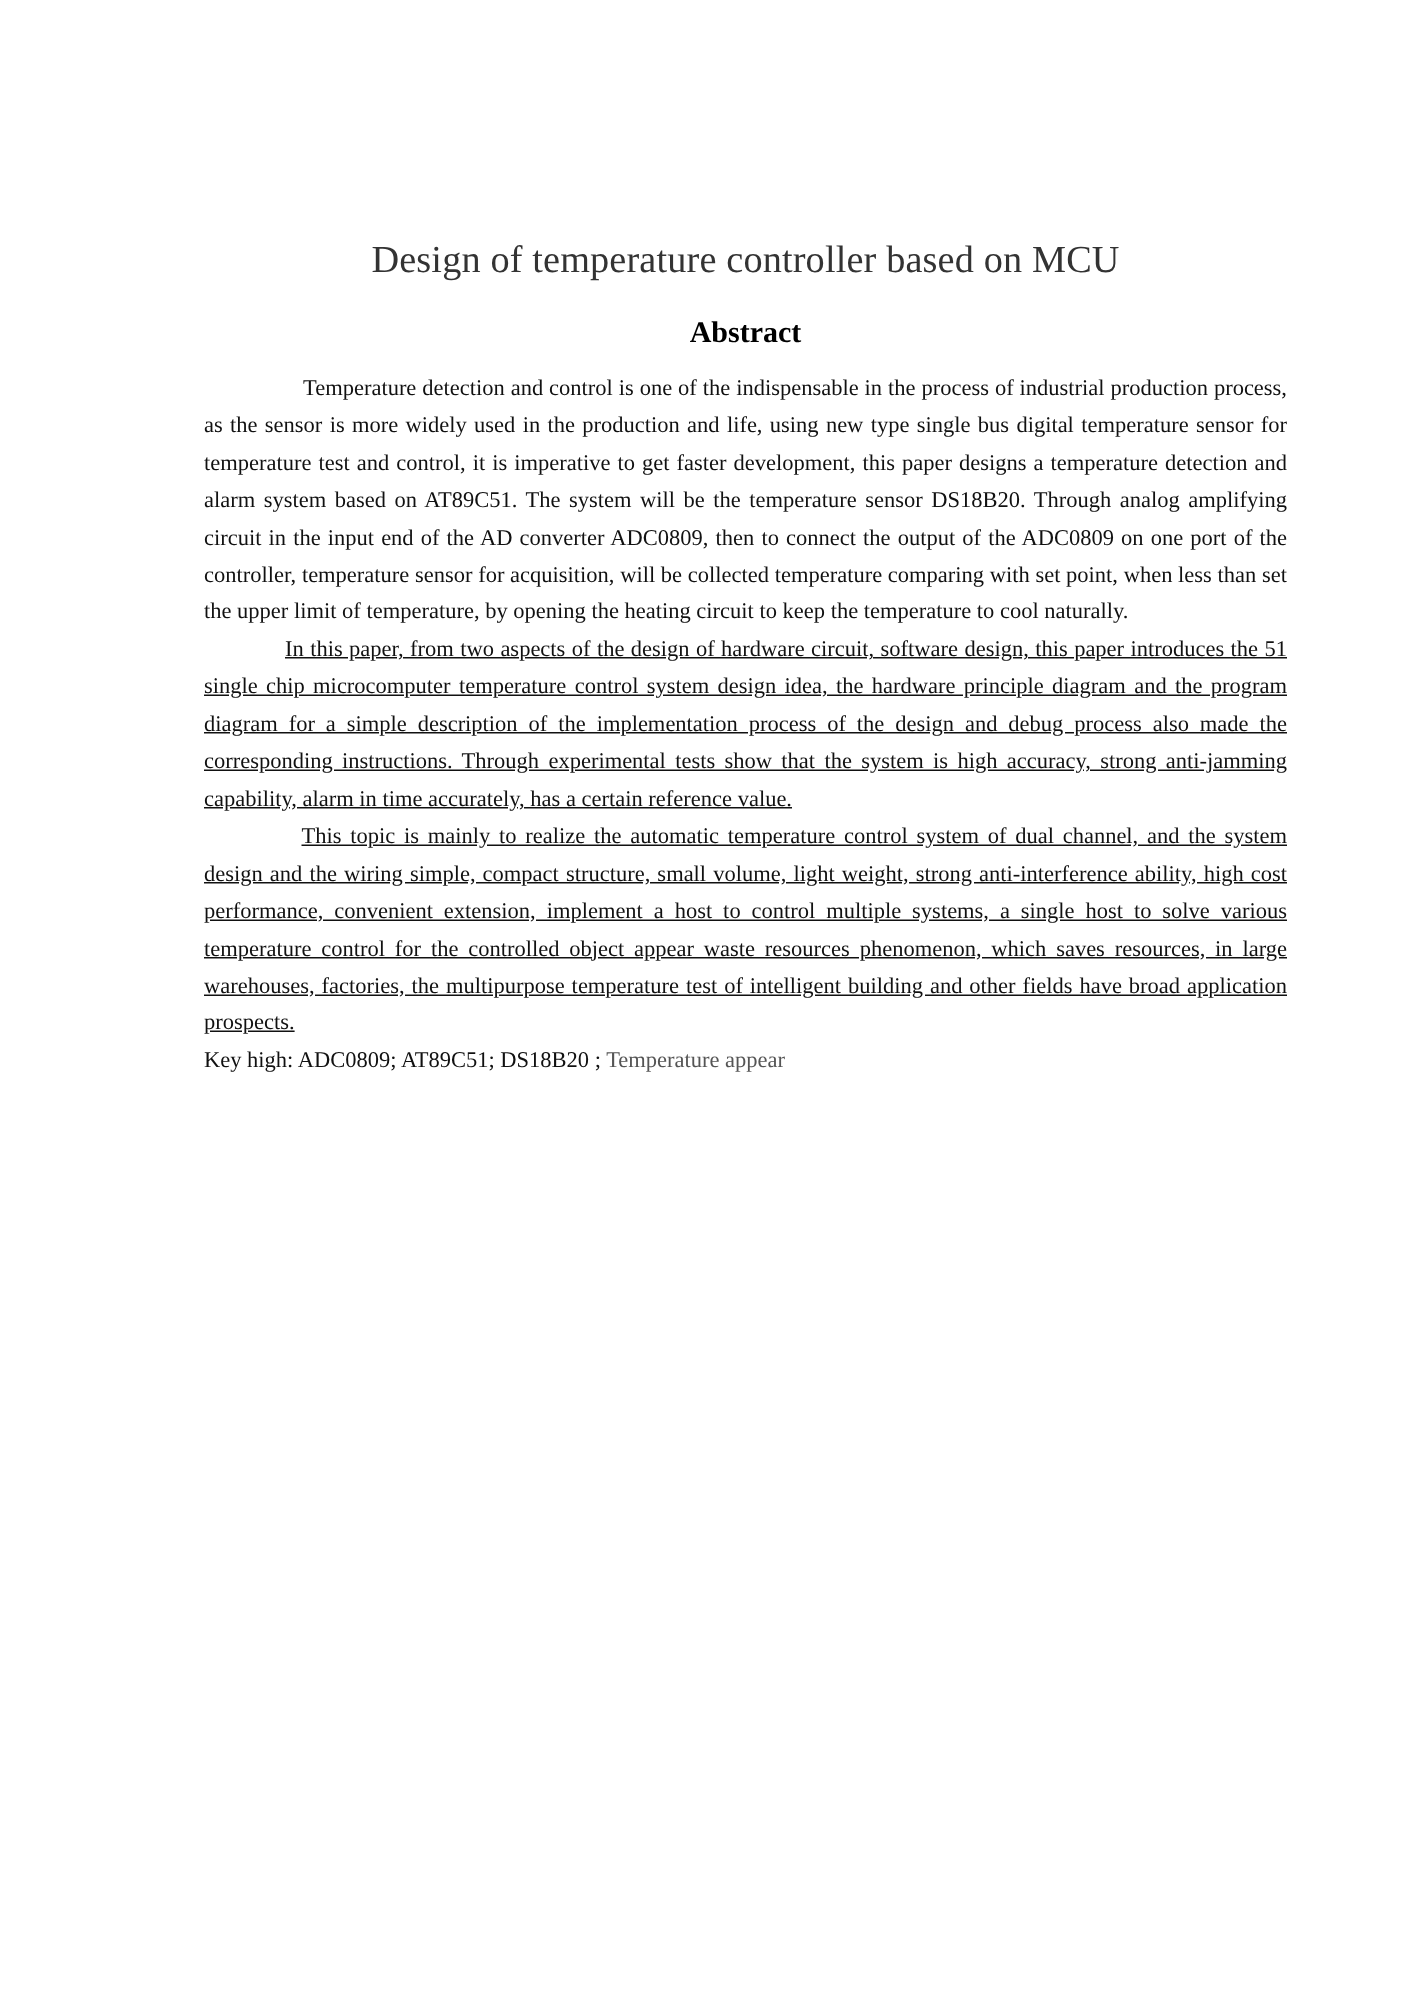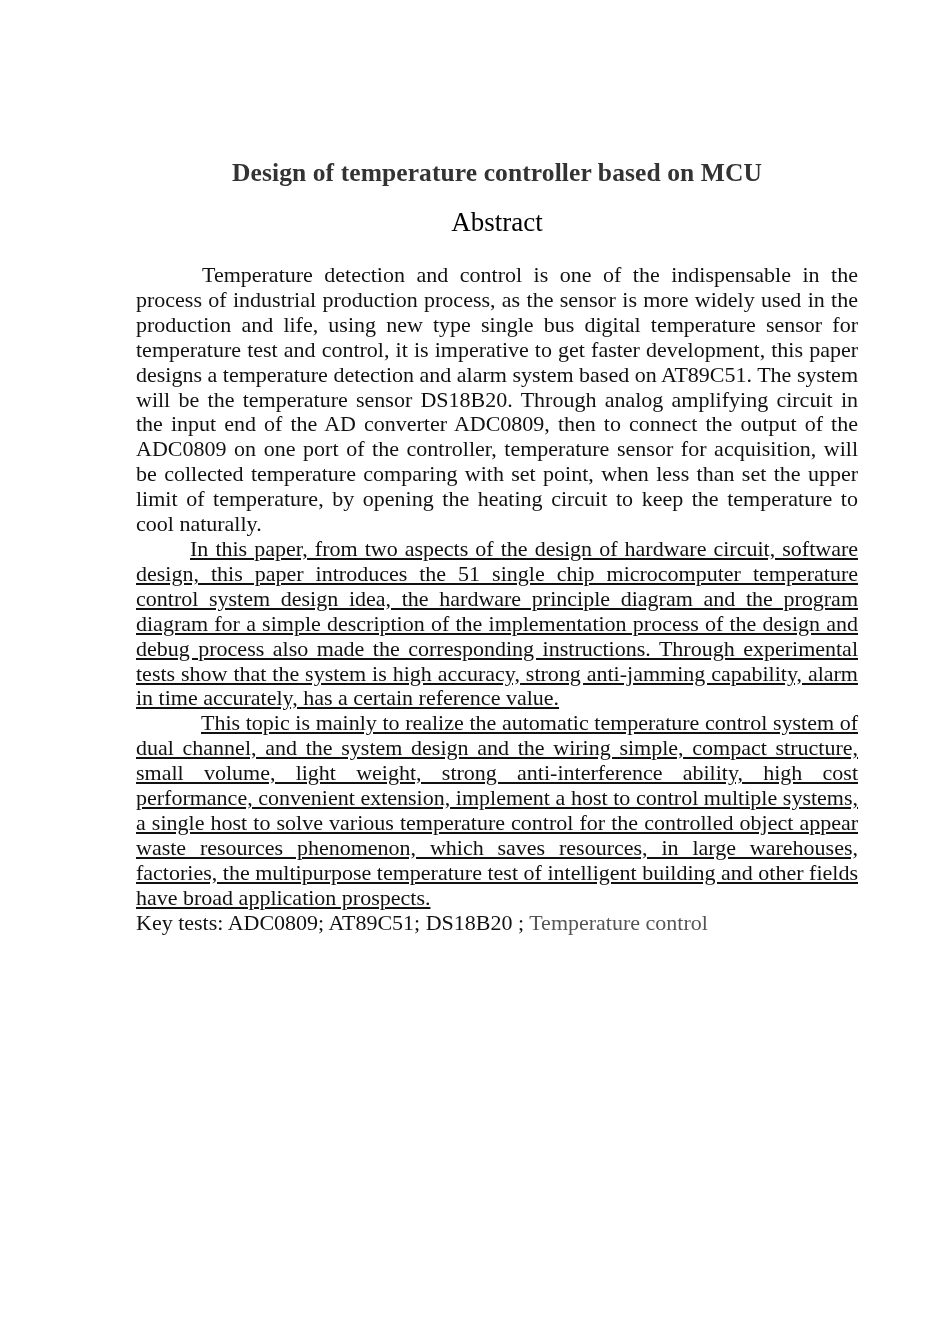--- a/index.html
+++ b/index.html
@@ -21,44 +21,44 @@
       top: 0;
       width: 722px;
     }
     .title {
       position: absolute;
       top: 157px;
       left: 0;
       width: 722px;
       text-align: center;
       font-size: 25.5px;
-      font-weight: bold;
+      font-weight: normal;
       color: #333333;
       letter-spacing: 0.1px;
       line-height: 32px;
       margin: 0;
     }
     .subtitle {
       position: absolute;
       top: 207px;
       left: 0;
       width: 722px;
       text-align: center;
-      font-size: 27px;
-      font-weight: normal;
+      font-size: 20px;
+      font-weight: bold;
       color: #000000;
       line-height: 30px;
       margin: 0;
     }
     .body {
       position: absolute;
-      top: 263px;
+      top: 247px;
       left: 0;
       width: 722px;
-      font-size: 22px;
+      font-size: 15px;
       line-height: 24.9px;
       text-align: justify;
       color: #111111;
     }
     .body p {
       margin: 0;
     }
     .p1 { text-indent: 66px; }
     .p2 { text-indent: 54px; text-decoration: underline; }
     .p3 { text-indent: 65px; text-decoration: underline; }
@@ -73,15 +73,15 @@
 </head>
 <body>
 
 <div class="page">
   <h1 class="title">Design of temperature controller based on MCU</h1>
   <h2 class="subtitle">Abstract</h2>
   <div class="body">
     <p class="p1">Temperature detection and control is one of the indispensable in the process of industrial production process, as the sensor is more widely used in the production and life, using new type single bus digital temperature sensor for temperature test and control, it is imperative to get faster development, this paper designs a temperature detection and alarm system based on AT89C51. The system will be the temperature sensor DS18B20. Through analog amplifying circuit in the input end of the AD converter ADC0809, then to connect the output of the ADC0809 on one port of the controller, temperature sensor for acquisition, will be collected temperature comparing with set point, when less than set the upper limit of temperature, by opening the heating circuit to keep the temperature to cool naturally.</p>
     <p class="p2">In this paper, from two aspects of the design of hardware circuit, software design, this paper introduces the 51 single chip microcomputer temperature control system design idea, the hardware principle diagram and the program diagram for a simple description of the implementation process of the design and debug process also made the corresponding instructions. Through experimental tests show that the system is high accuracy, strong anti-jamming capability, alarm in time accurately, has a certain reference value.</p>
     <p class="p3">This topic is mainly to realize the automatic temperature control system of dual channel, and the system design and the wiring simple, compact structure, small volume, light weight, strong anti-interference ability, high cost performance, convenient extension, implement a host to control multiple systems, a single host to solve various temperature control for the controlled object appear waste resources phenomenon, which saves resources, in large warehouses, factories, the multipurpose temperature test of intelligent building and other fields have broad application prospects.</p>
-    <p class="keywords"><span>Key tests: </span><span>ADC0809; AT89C51; DS18B20 ; </span><span class="kw-term-gray">Temperature control</span></p>
+    <p class="keywords"><span>Key high: </span><span>ADC0809; AT89C51; DS18B20 ; </span><span class="kw-term-gray">Temperature appear</span></p>
   </div>
 </div>
 
 </body></html>

